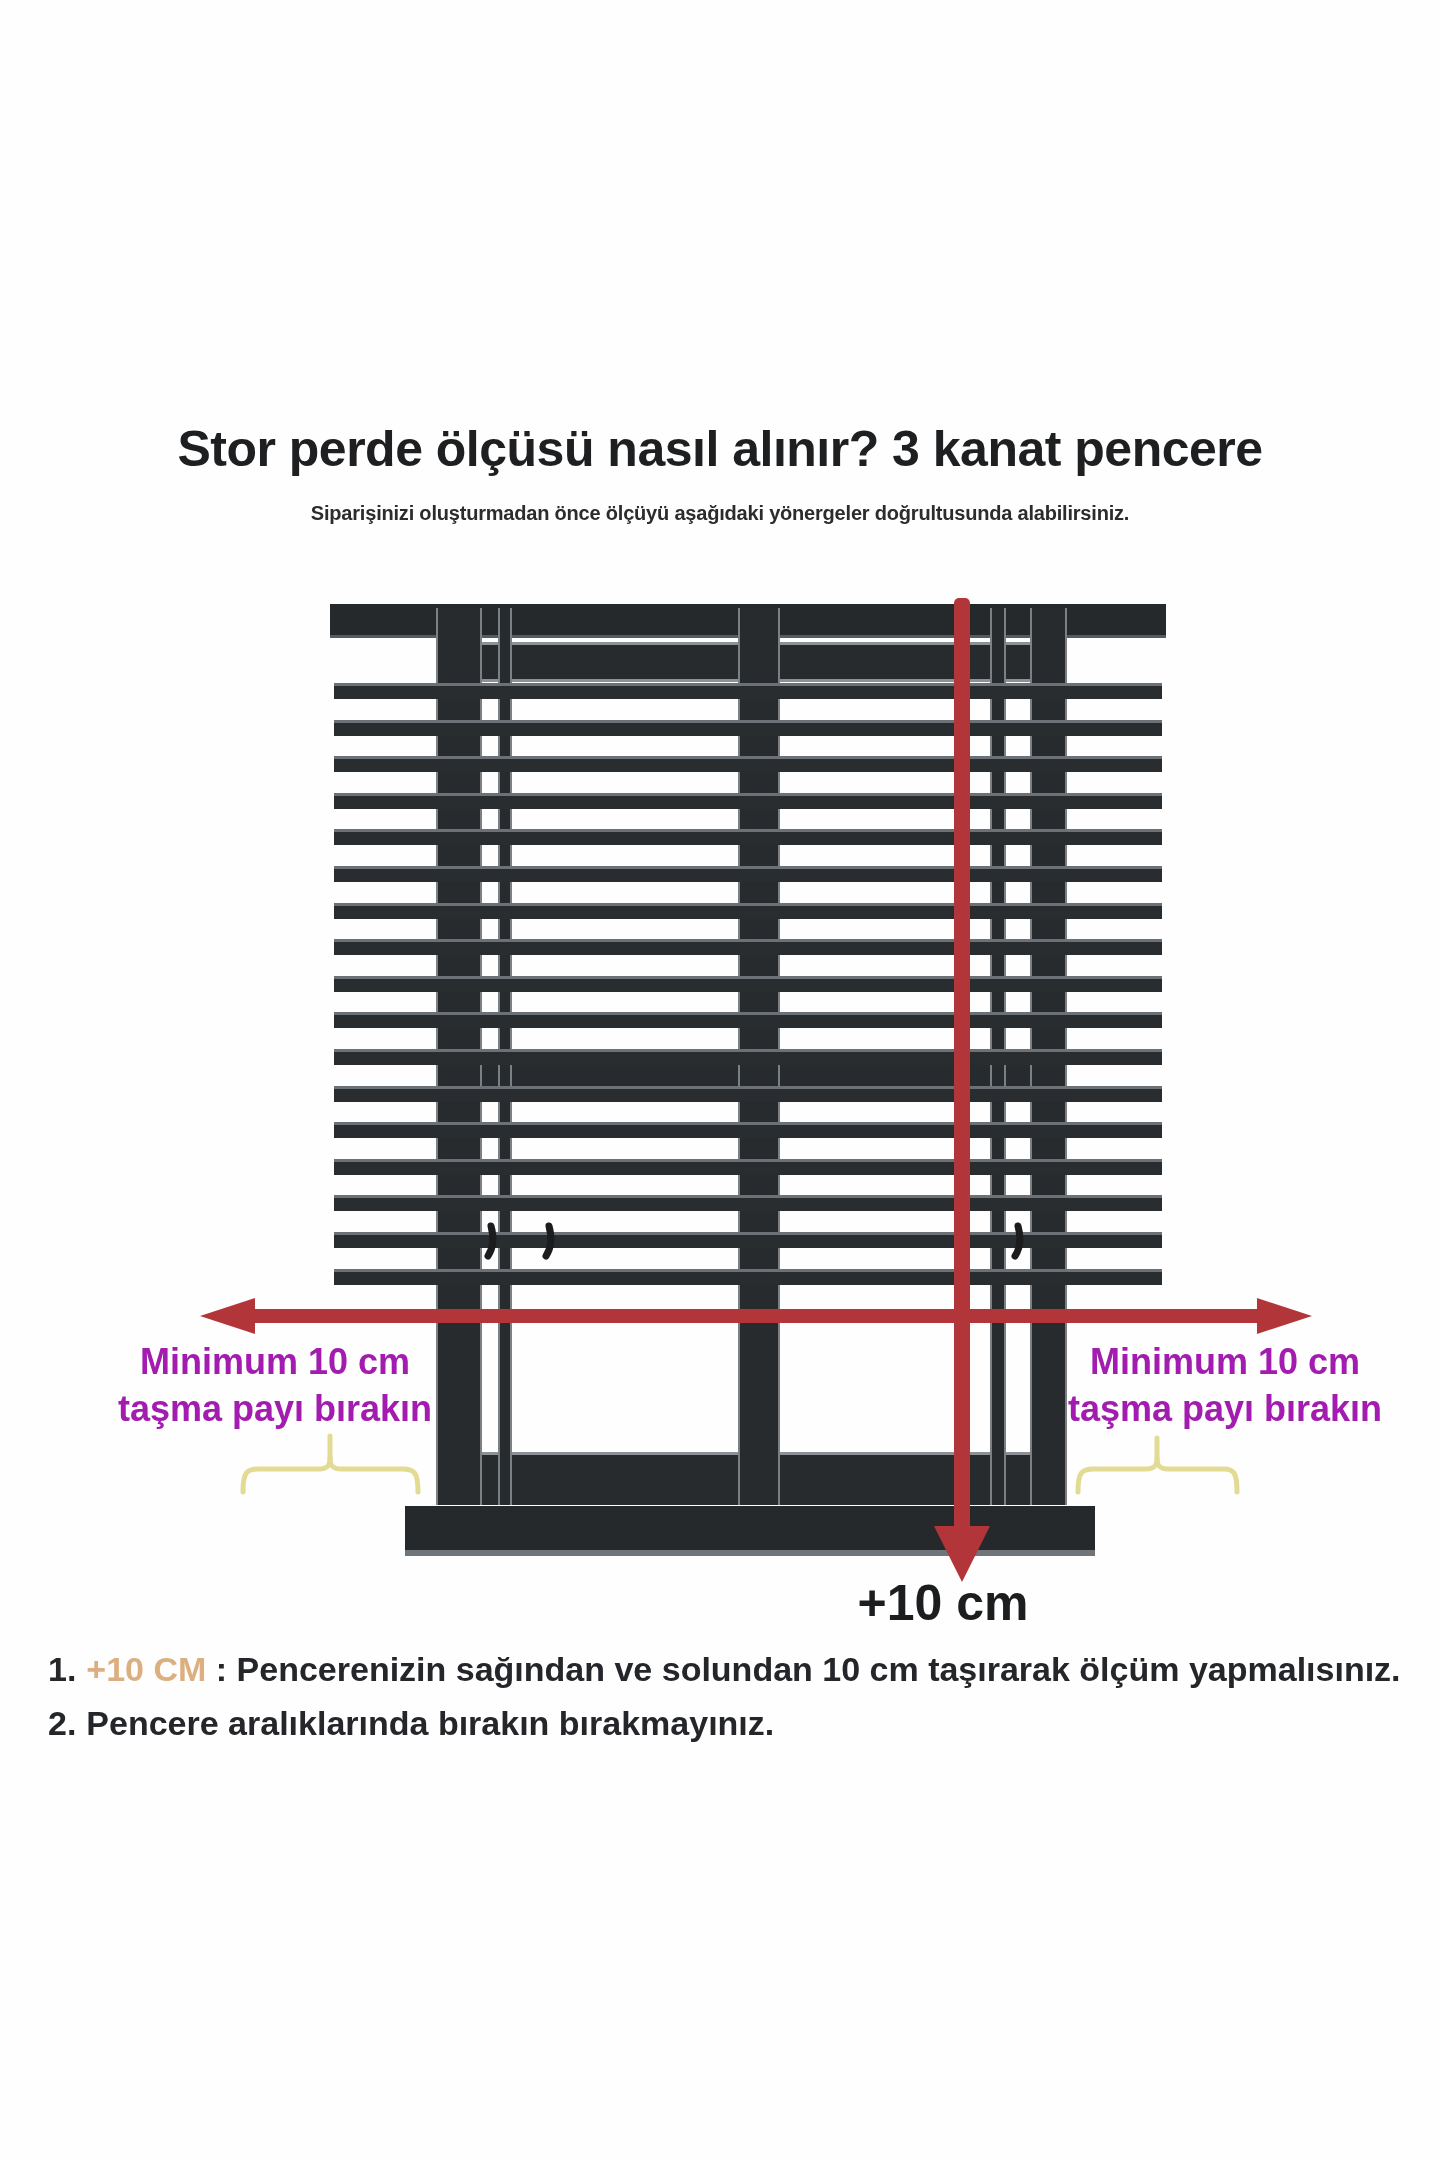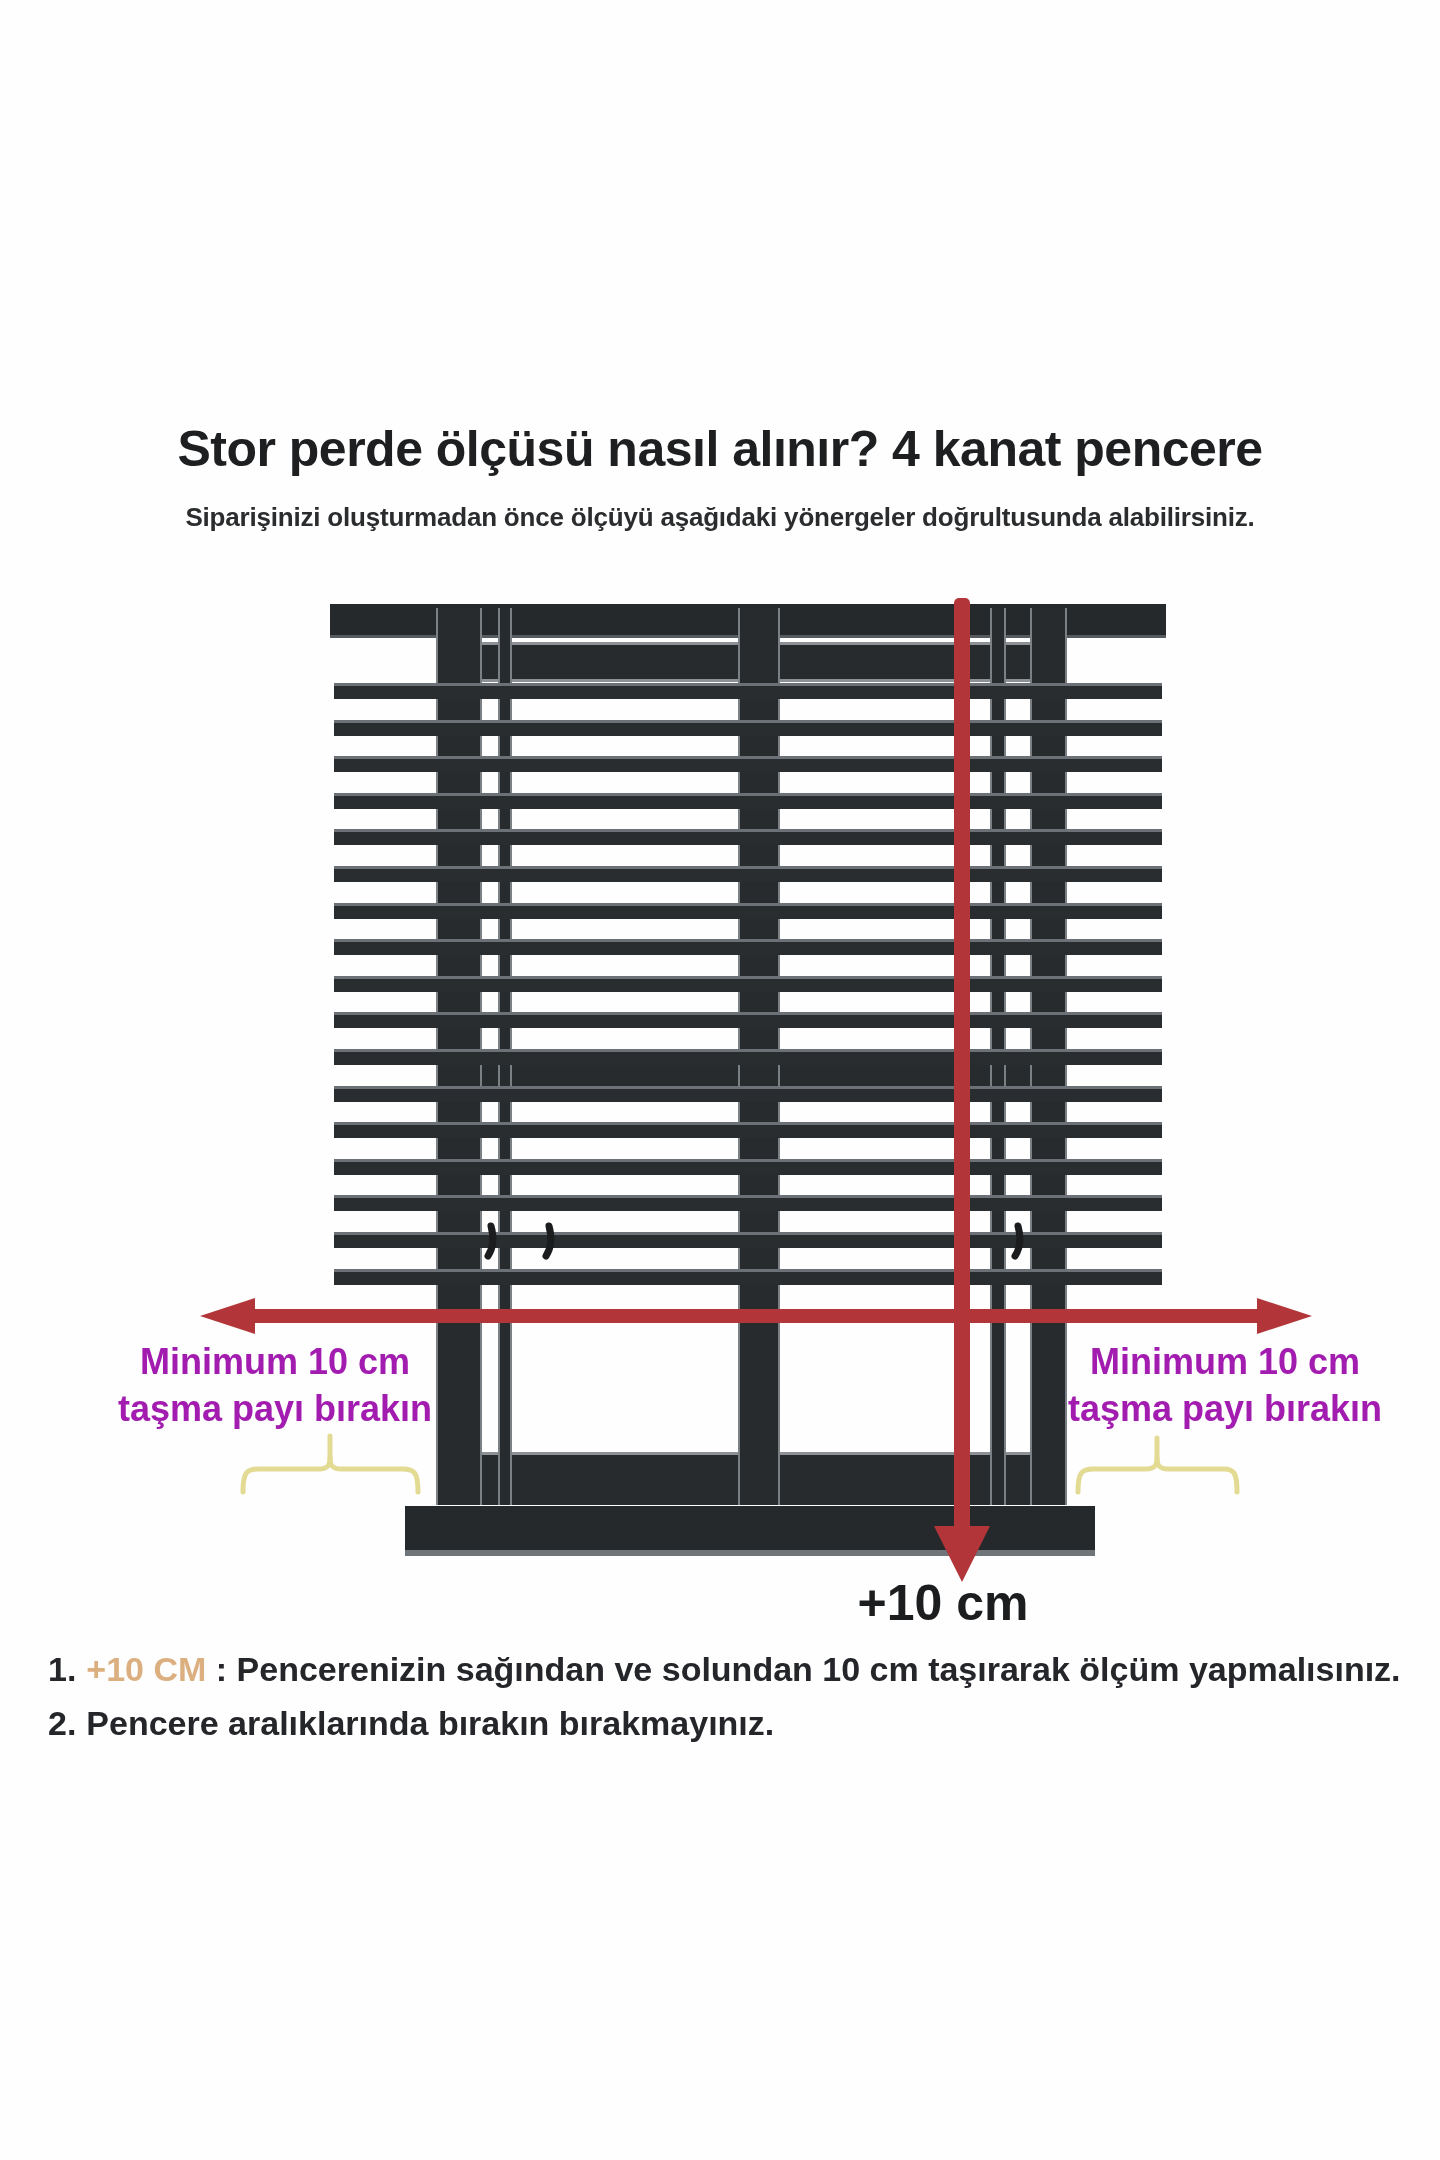--- a/index.html
+++ b/index.html
@@ -8,21 +8,21 @@
     font-family:"Liberation Sans","DejaVu Sans",sans-serif;
   }
   .abs{position:absolute;}
   
   .title{
     left:0;right:0;top:420px;text-align:center;
     font-size:50px;font-weight:600;letter-spacing:-0.5px;color:#1d1f21;
   }
   .subtitle{
     left:0;right:0;top:502px;text-align:center;
-    font-size:26px;font-weight:600;letter-spacing:-0.2px;color:#2a2c2e;
+    font-size:20px;font-weight:600;letter-spacing:-0.2px;color:#2a2c2e;
   }
   
   .valance{left:330px;top:604px;width:836px;height:34px;background:#26292c;border-bottom:3px solid #565b60;box-sizing:border-box;z-index:1;}
   .rail{background:#282b2e;border-top:3px solid #8e9296;border-bottom:3px solid #8e9296;box-sizing:border-box;z-index:1;}
   .rail.top{left:436px;top:642px;width:630px;height:40px;}
   .rail.mid{left:436px;top:1056px;width:630px;height:44px;}
   .rail.bottom{left:436px;top:1452px;width:630px;height:53px;border-bottom:none;}
   .post{top:608px;height:897px;background:#282b2e;border-left:2px solid #7b8084;border-right:2px solid #7b8084;box-sizing:border-box;z-index:2;}
   .post.p1{left:436px;width:46px;}
   .post.p2{left:498px;width:14px;}
@@ -42,21 +42,21 @@
   
   .instructions{left:48px;top:1642px;font-size:34px;font-weight:700;line-height:54px;color:#25262a;z-index:5;}
   .instr .num{margin-right:10px;}
   .instr .hl{color:#dcaf80;}
 </style>
 </head>
 <body>
 
 <div class="canvas">
 
-  <div class="abs title">Stor perde ölçüsü nasıl alınır? 4 kanat pencere</div>
+  <div class="abs title">Stor perde ölçüsü nasıl alınır? 3 kanat pencere</div>
   <div class="abs subtitle">Siparişinizi oluşturmadan önce ölçüyü aşağıdaki yönergeler doğrultusunda alabilirsiniz.</div>
 
   <div>
     <div class="abs valance"></div>
     <div class="abs rail top"></div>
     <div class="abs rail mid"></div>
     <div class="abs rail bottom"></div>
     <div class="abs post p1"></div>
     <div class="abs post p2"></div>
     <div class="abs post p3"></div>

